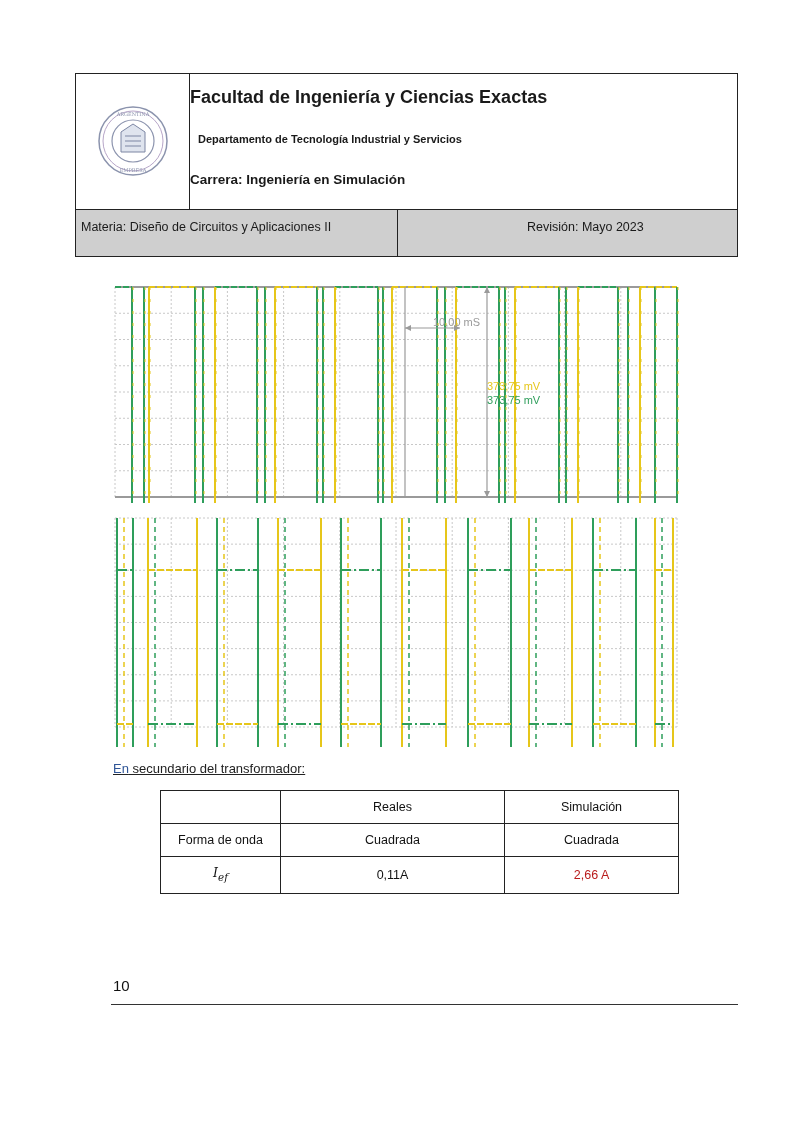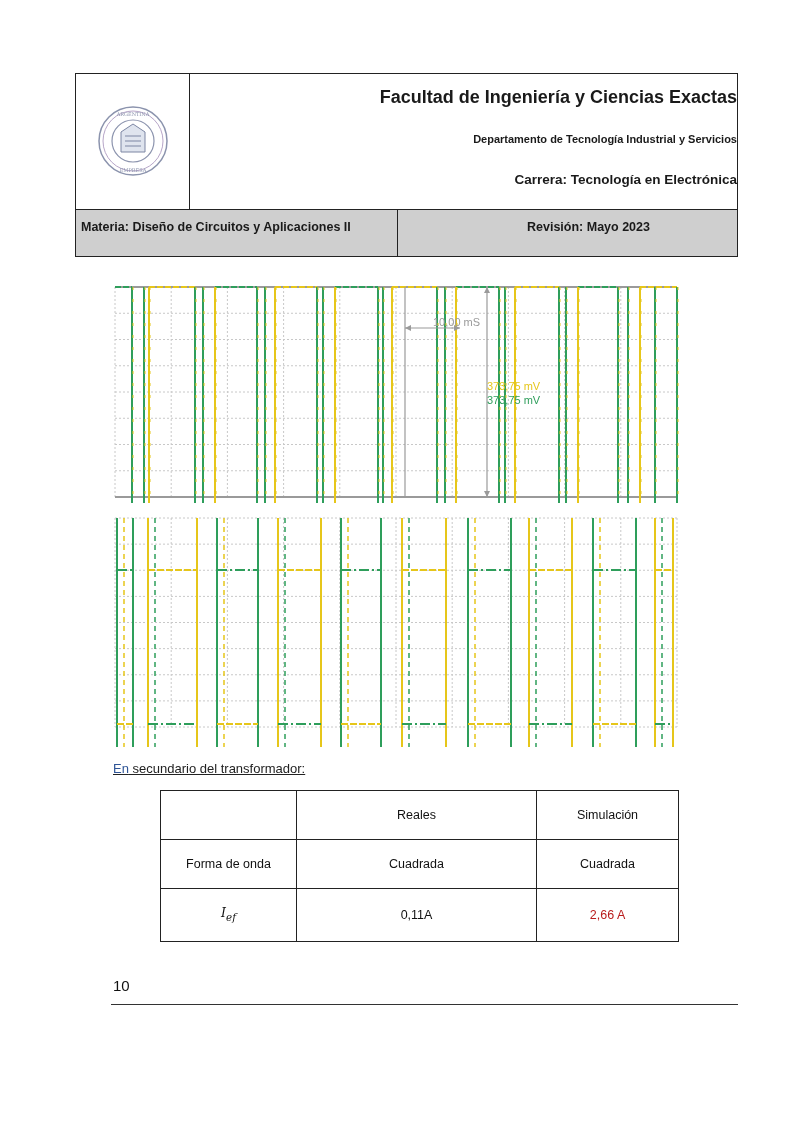--- a/index.html
+++ b/index.html
@@ -8,45 +8,45 @@
       font-family: "Liberation Sans", sans-serif; color: #111;
       overflow: hidden;
     }
     .header {
       position: absolute; left: 75px; top: 73px; width: 663px; height: 184px;
       border: 1.5px solid #222; box-sizing: border-box;
     }
     .h-top { position: absolute; left: 0; top: 0; width: 100%; height: 136px; border-bottom: 1.5px solid #222; box-sizing: border-box; }
     .logo-cell { position: absolute; left: 0; top: 0; width: 114px; height: 100%; border-right: 1.5px solid #222; box-sizing: border-box; }
     .logo { position: absolute; left: 20px; top: 30px; width: 74px; height: 74px; }
-    .title-cell { position: absolute; left: 114px; top: 0; right: 0; height: 100%; text-align: right; }
+    .title-cell { position: absolute; left: 114px; top: 0; right: 0; height: 100%; text-align: left; }
     .t1 { position: absolute; left: 0; right: 0; top: 13px; font-size: 18px; font-weight: bold; color: #1a1a1a; }
     .t2 { position: absolute; left: 8px; right: 0; top: 59px; font-size: 11px; font-weight: bold; color: #1a1a1a; }
     .t3 { position: absolute; left: 0; right: 0; top: 98px; font-size: 13.5px; font-weight: bold; color: #1a1a1a; }
     .h-bot {
       position: absolute; left: 0; top: 136px; width: 100%; height: 46px;
       background-color: #cfcfcf;
       background-image: radial-gradient(#eaeaea 0.6px, transparent 0.7px);
       background-size: 4px 4px;
     }
-    .hb-cell { position: absolute; top: 0; height: 100%; box-sizing: border-box; font-size: 12.5px; font-weight: bold; color: #1a1a1a; padding: 10px 0 0 5px; }
+    .hb-cell { position: absolute; top: 0; height: 100%; box-sizing: border-box; font-size: 12.5px; font-weight: normal; color: #1a1a1a; padding: 10px 0 0 5px; }
     .hb1 { left: 0; width: 322px; border-right: 1.5px solid #222; }
     .hb2 { left: 322px; width: 124px; border-right: 1.5px solid #222; }
     .hb3 { left: 446px; right: 0; }
 
     .scope { position: absolute; left: 112px; top: 282px; width: 570px; height: 470px; }
 
     .caption { position: absolute; left: 113px; top: 761px; font-size: 13px; color: #222; text-decoration: underline; }
     .caption .en { color: #2f5597; }
 
     .data-table {
       position: absolute; left: 160px; top: 790px; width: 519px;
       border-collapse: collapse; font-size: 12.5px; color: #111;
     }
-    .data-table td { border: 1px solid #222; text-align: center; height: 16px; padding: 16px; line-height: 16px; }
+    .data-table td { border: 1px solid #222; text-align: center; height: 16px; padding: 8px; line-height: 16px; }
     .data-table td.c0 { width: 103px; }
     .data-table td.c1 { width: 207px; }
     .math { font-family: "DejaVu Serif", serif; font-style: italic; }
     .red { color: #b91c1c; margin-left: 35px; }
 
     .page-num { position: absolute; left: 113px; top: 977px; font-size: 15px; color: #111; }
     .footer-line { position: absolute; left: 111px; top: 1004px; width: 627px; height: 0; border-top: 1.5px solid #333; }
   </style>
 </head>
 <body>
@@ -60,21 +60,21 @@
         <circle cx="37" cy="37" r="21" fill="none" stroke="#8b93ad" stroke-width="1.2"></circle>
         <path d="M25 28 L37 20 L49 28 L49 48 L25 48 Z" fill="#dfe4ee" stroke="#7c86a3" stroke-width="1"></path>
         <path d="M29 32 h16 M29 37 h16 M29 42 h16" stroke="#7c86a3" stroke-width="1"></path>
         <text x="37" y="12" font-size="5" text-anchor="middle" fill="#8b93ad" font-family="DejaVu Serif, serif">ARGENTINA</text>
         <text x="37" y="68" font-size="5" text-anchor="middle" fill="#8b93ad" font-family="DejaVu Serif, serif">EMPRESA</text>
       </svg>
     </div>
     <div class="title-cell">
       <div class="t1">Facultad de Ingeniería y Ciencias Exactas</div>
       <div class="t2">Departamento de Tecnología Industrial y Servicios</div>
-      <div class="t3">Carrera: Tecnología en Electrónica</div>
+      <div class="t3">Carrera: Ingeniería en Simulación</div>
     </div>
   </div>
   <div class="h-bot">
     <div class="hb-cell hb1">Materia: Diseño de Circuitos y Aplicaciones II</div>
     <div class="hb-cell hb3">Revisión: Mayo 2023</div>
   </div>
 </div>
 
 <svg class="scope" id="scope" viewBox="112 282 570 470">
     <line x1="115" y1="287" x2="115" y2="497" stroke="#c8c8c8" stroke-width="1" stroke-dasharray="2,2"></line>

